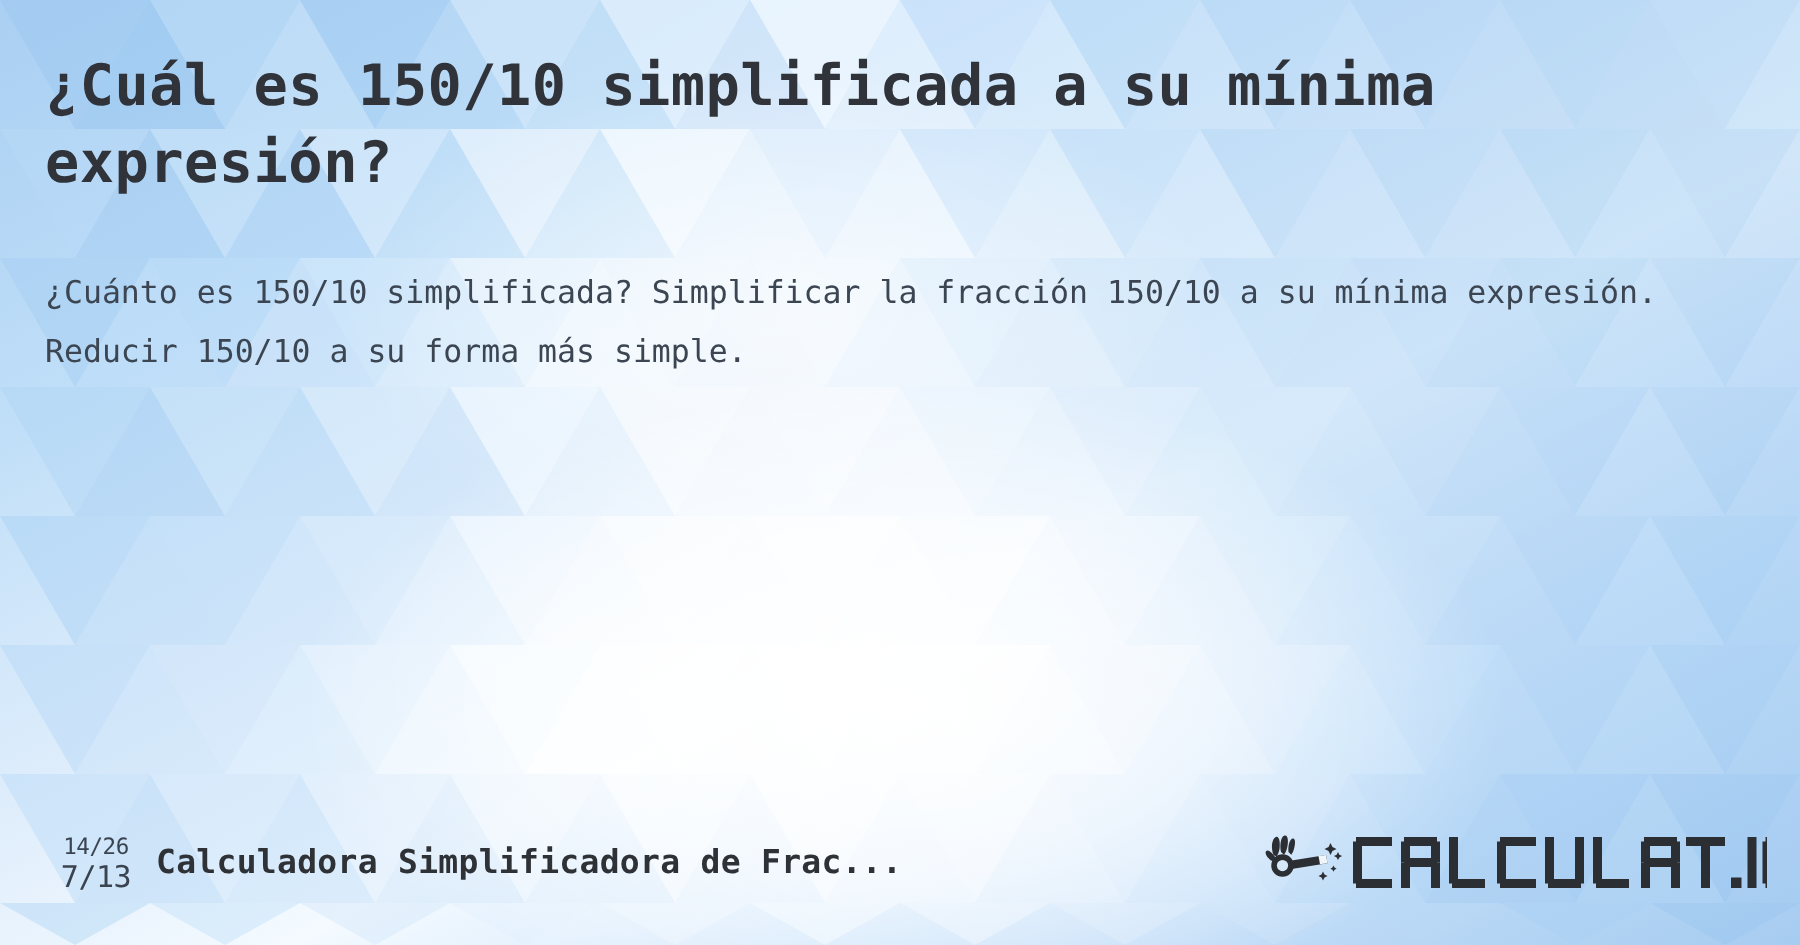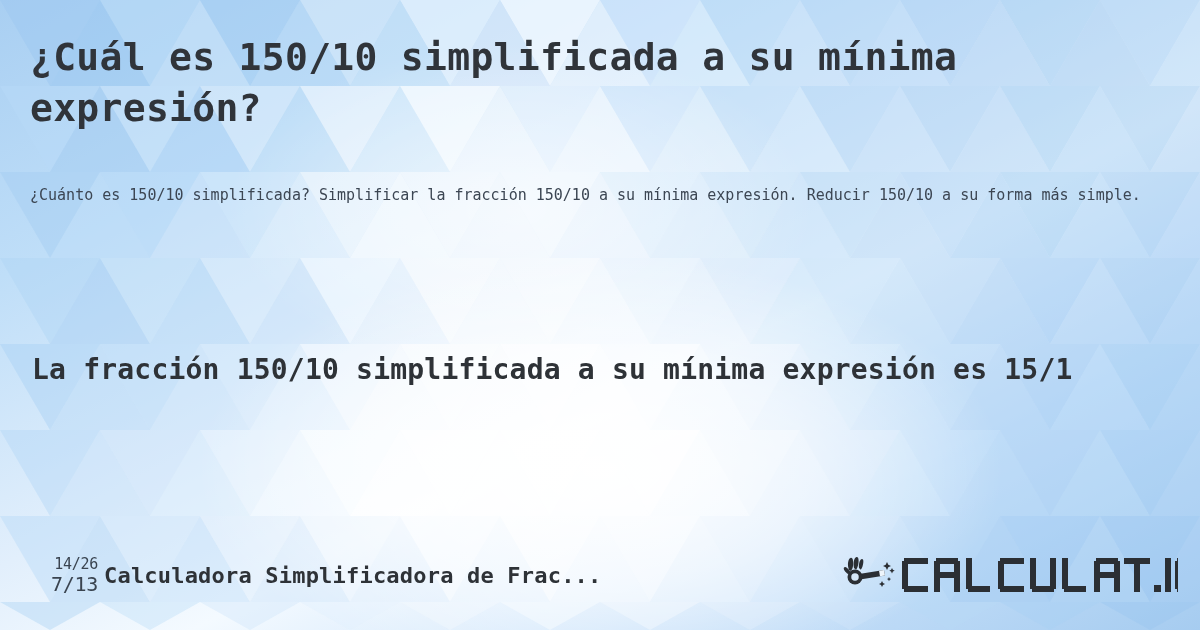--- a/index.html
+++ b/index.html
@@ -62,21 +62,21 @@
     color: #30343a;
   }
 
   .lead-text {
     position: absolute;
     left: 30px;
     top: 176px;
     width: 1130px;
     margin: 0;
     font-family: "DejaVu Sans Mono", monospace;
-    font-size: 15px;
+    font-size: 21px;
     line-height: 39px;
     font-weight: normal;
     color: #3c4653;
   }
 
   .answer-text {
     position: absolute;
     left: 32px;
     top: 345px;
     width: 1080px;
@@ -98,21 +98,21 @@
     height: 60px;
     display: flex;
     align-items: center;
   }
 
   .fraction-badge {
     width: 68px;
     margin-left: 30px;
     display: flex;
     flex-direction: column;
-    align-items: flex-end;
+    align-items: center;
     line-height: 1;
     color: #3a4450;
     font-family: "DejaVu Sans Mono", monospace;
   }
   .fraction-badge .frac-top {
     font-size: 15px;
     letter-spacing: -0.3px;
     margin-bottom: 2px;
   }
   .fraction-badge .frac-bottom {
@@ -361,21 +361,20 @@
   </svg>
 
   <div id="bg-glow"></div>
 
   <div id="content">
 
     <h1 class="page-title">¿Cuál es 150/10 simplificada a su mínima expresión?</h1>
 
     <p class="lead-text">¿Cuánto es 150/10 simplificada? Simplificar la fracción 150/10 a su mínima expresión. Reducir 150/10 a su forma más simple.</p>
 
-    <p class="answer-text">La fracción 150/10 simplificada a su mínima expresión es 15/1</p>
 
     <div class="footer">
 
       <div class="fraction-badge">
         <span class="frac-top">14/26</span>
         <span class="frac-bottom">7/13</span>
       </div>
 
       <div class="footer-title">Calculadora Simplificadora de Frac...</div>
 

